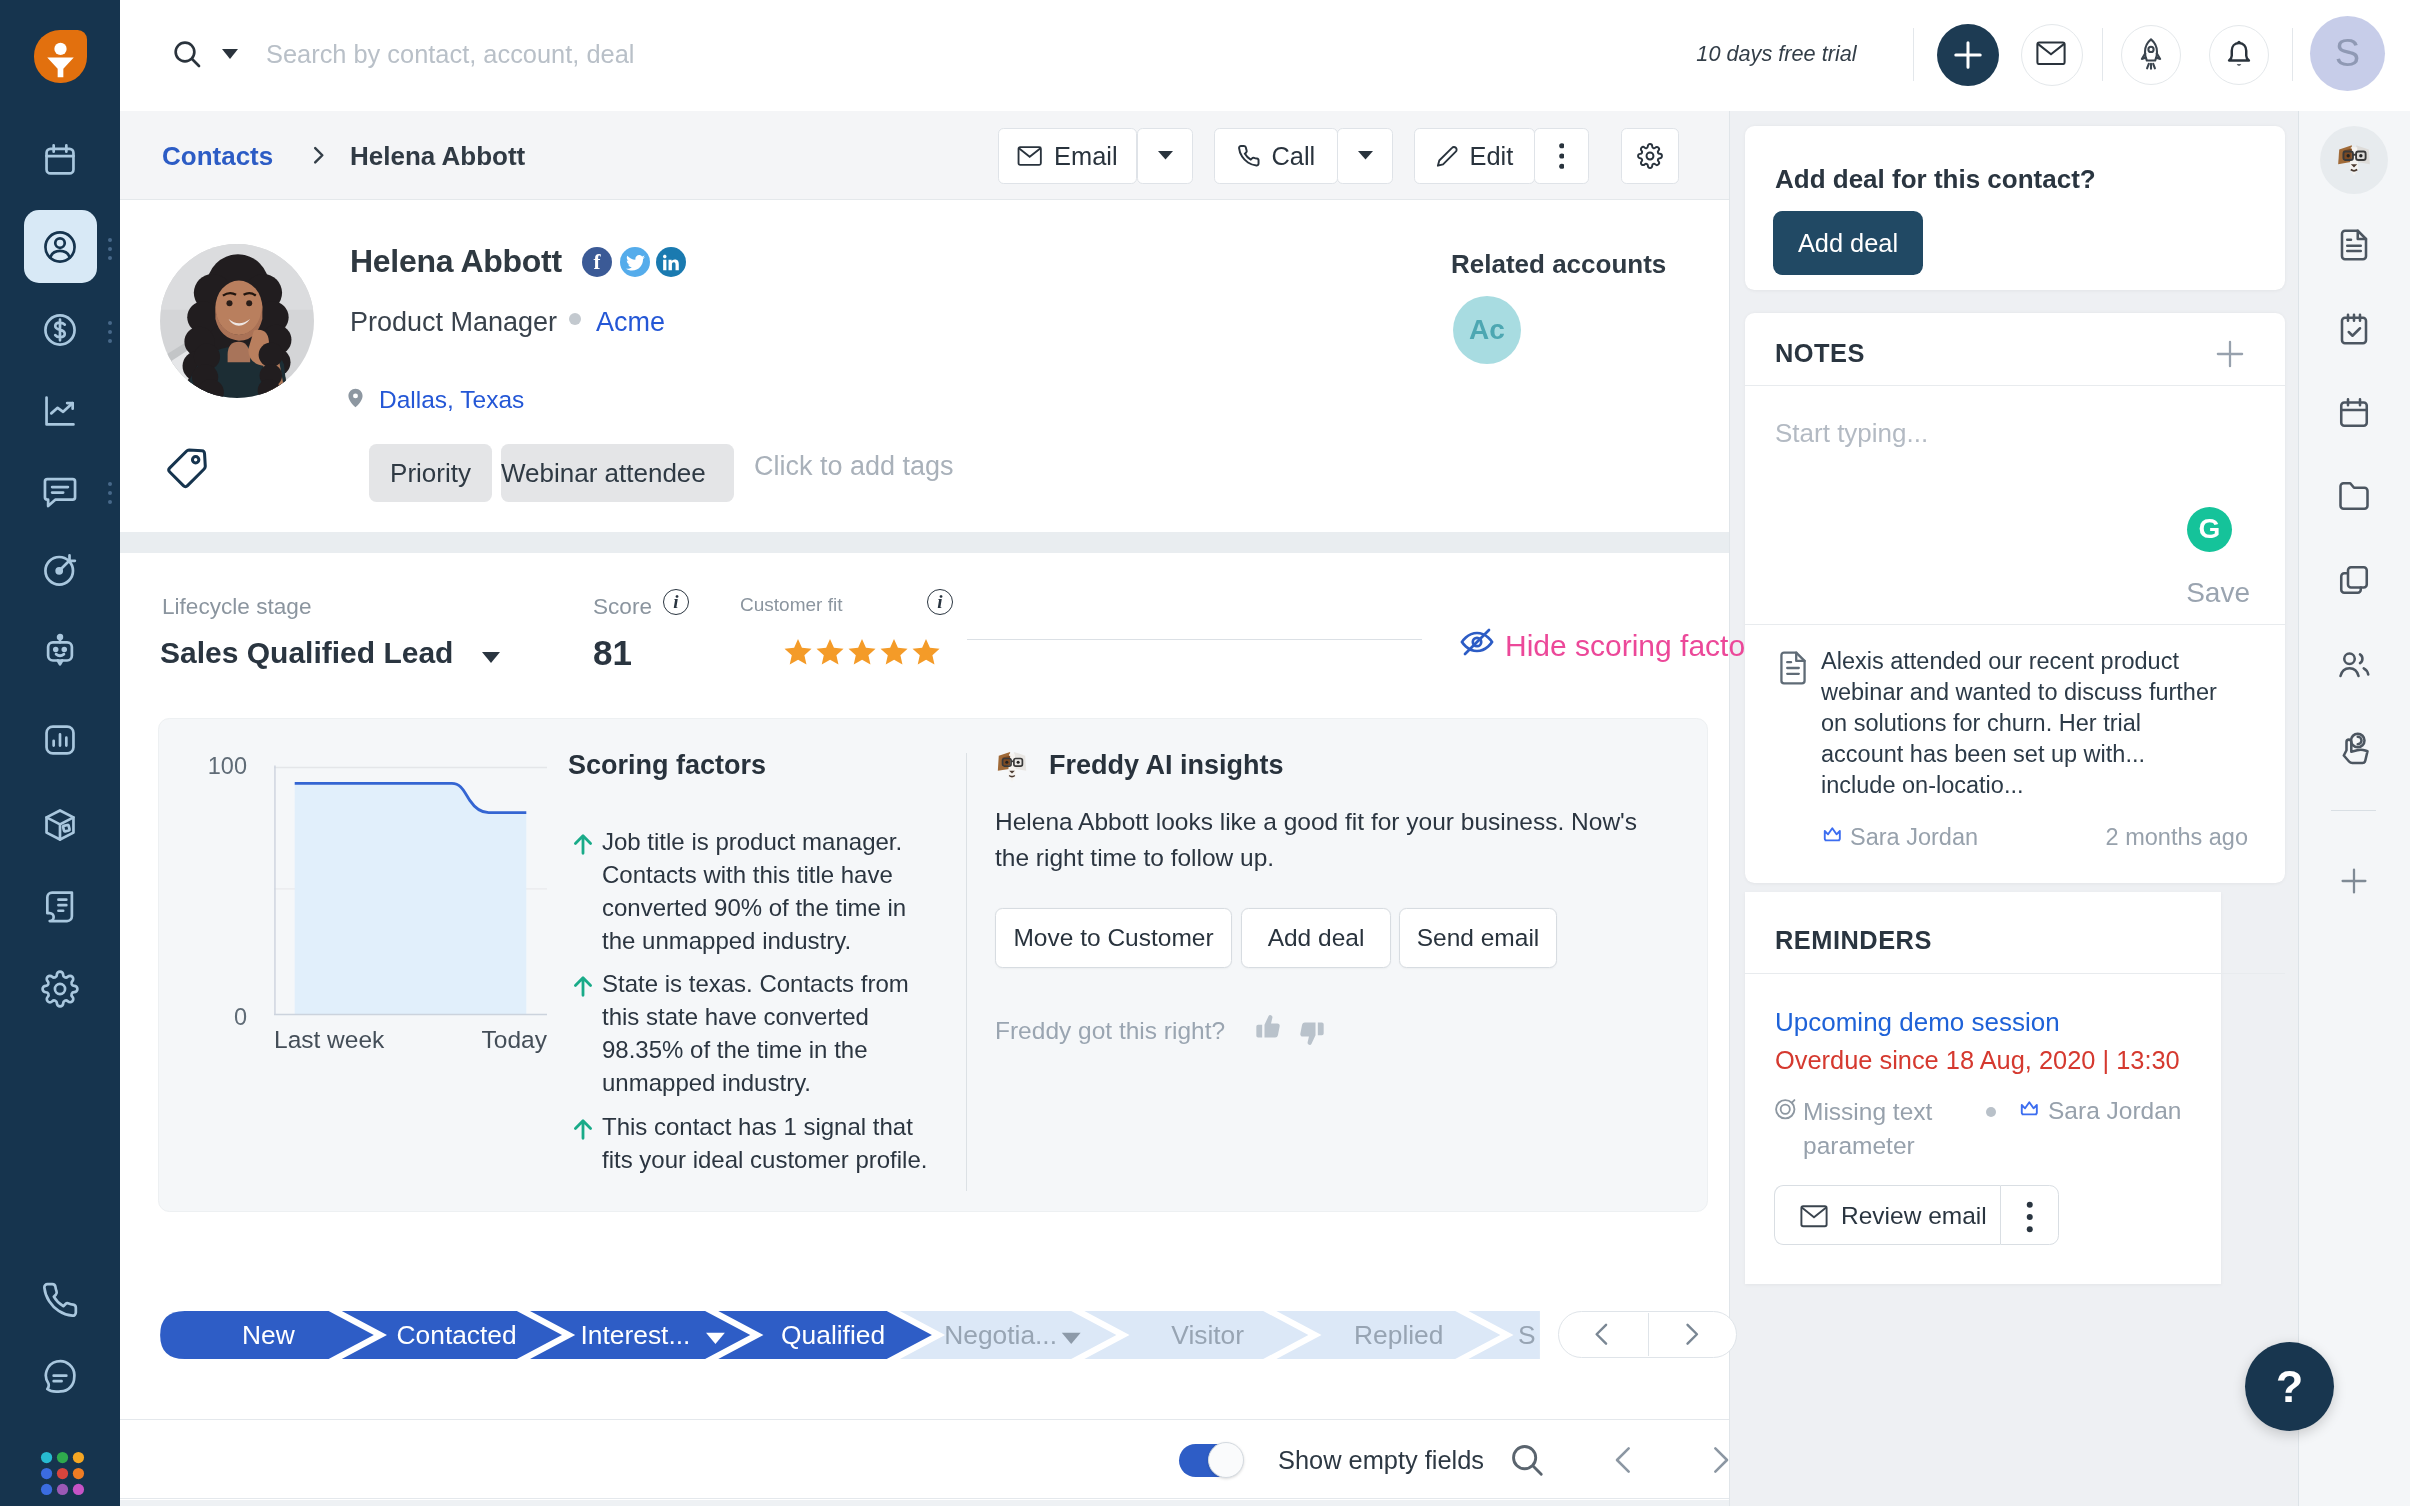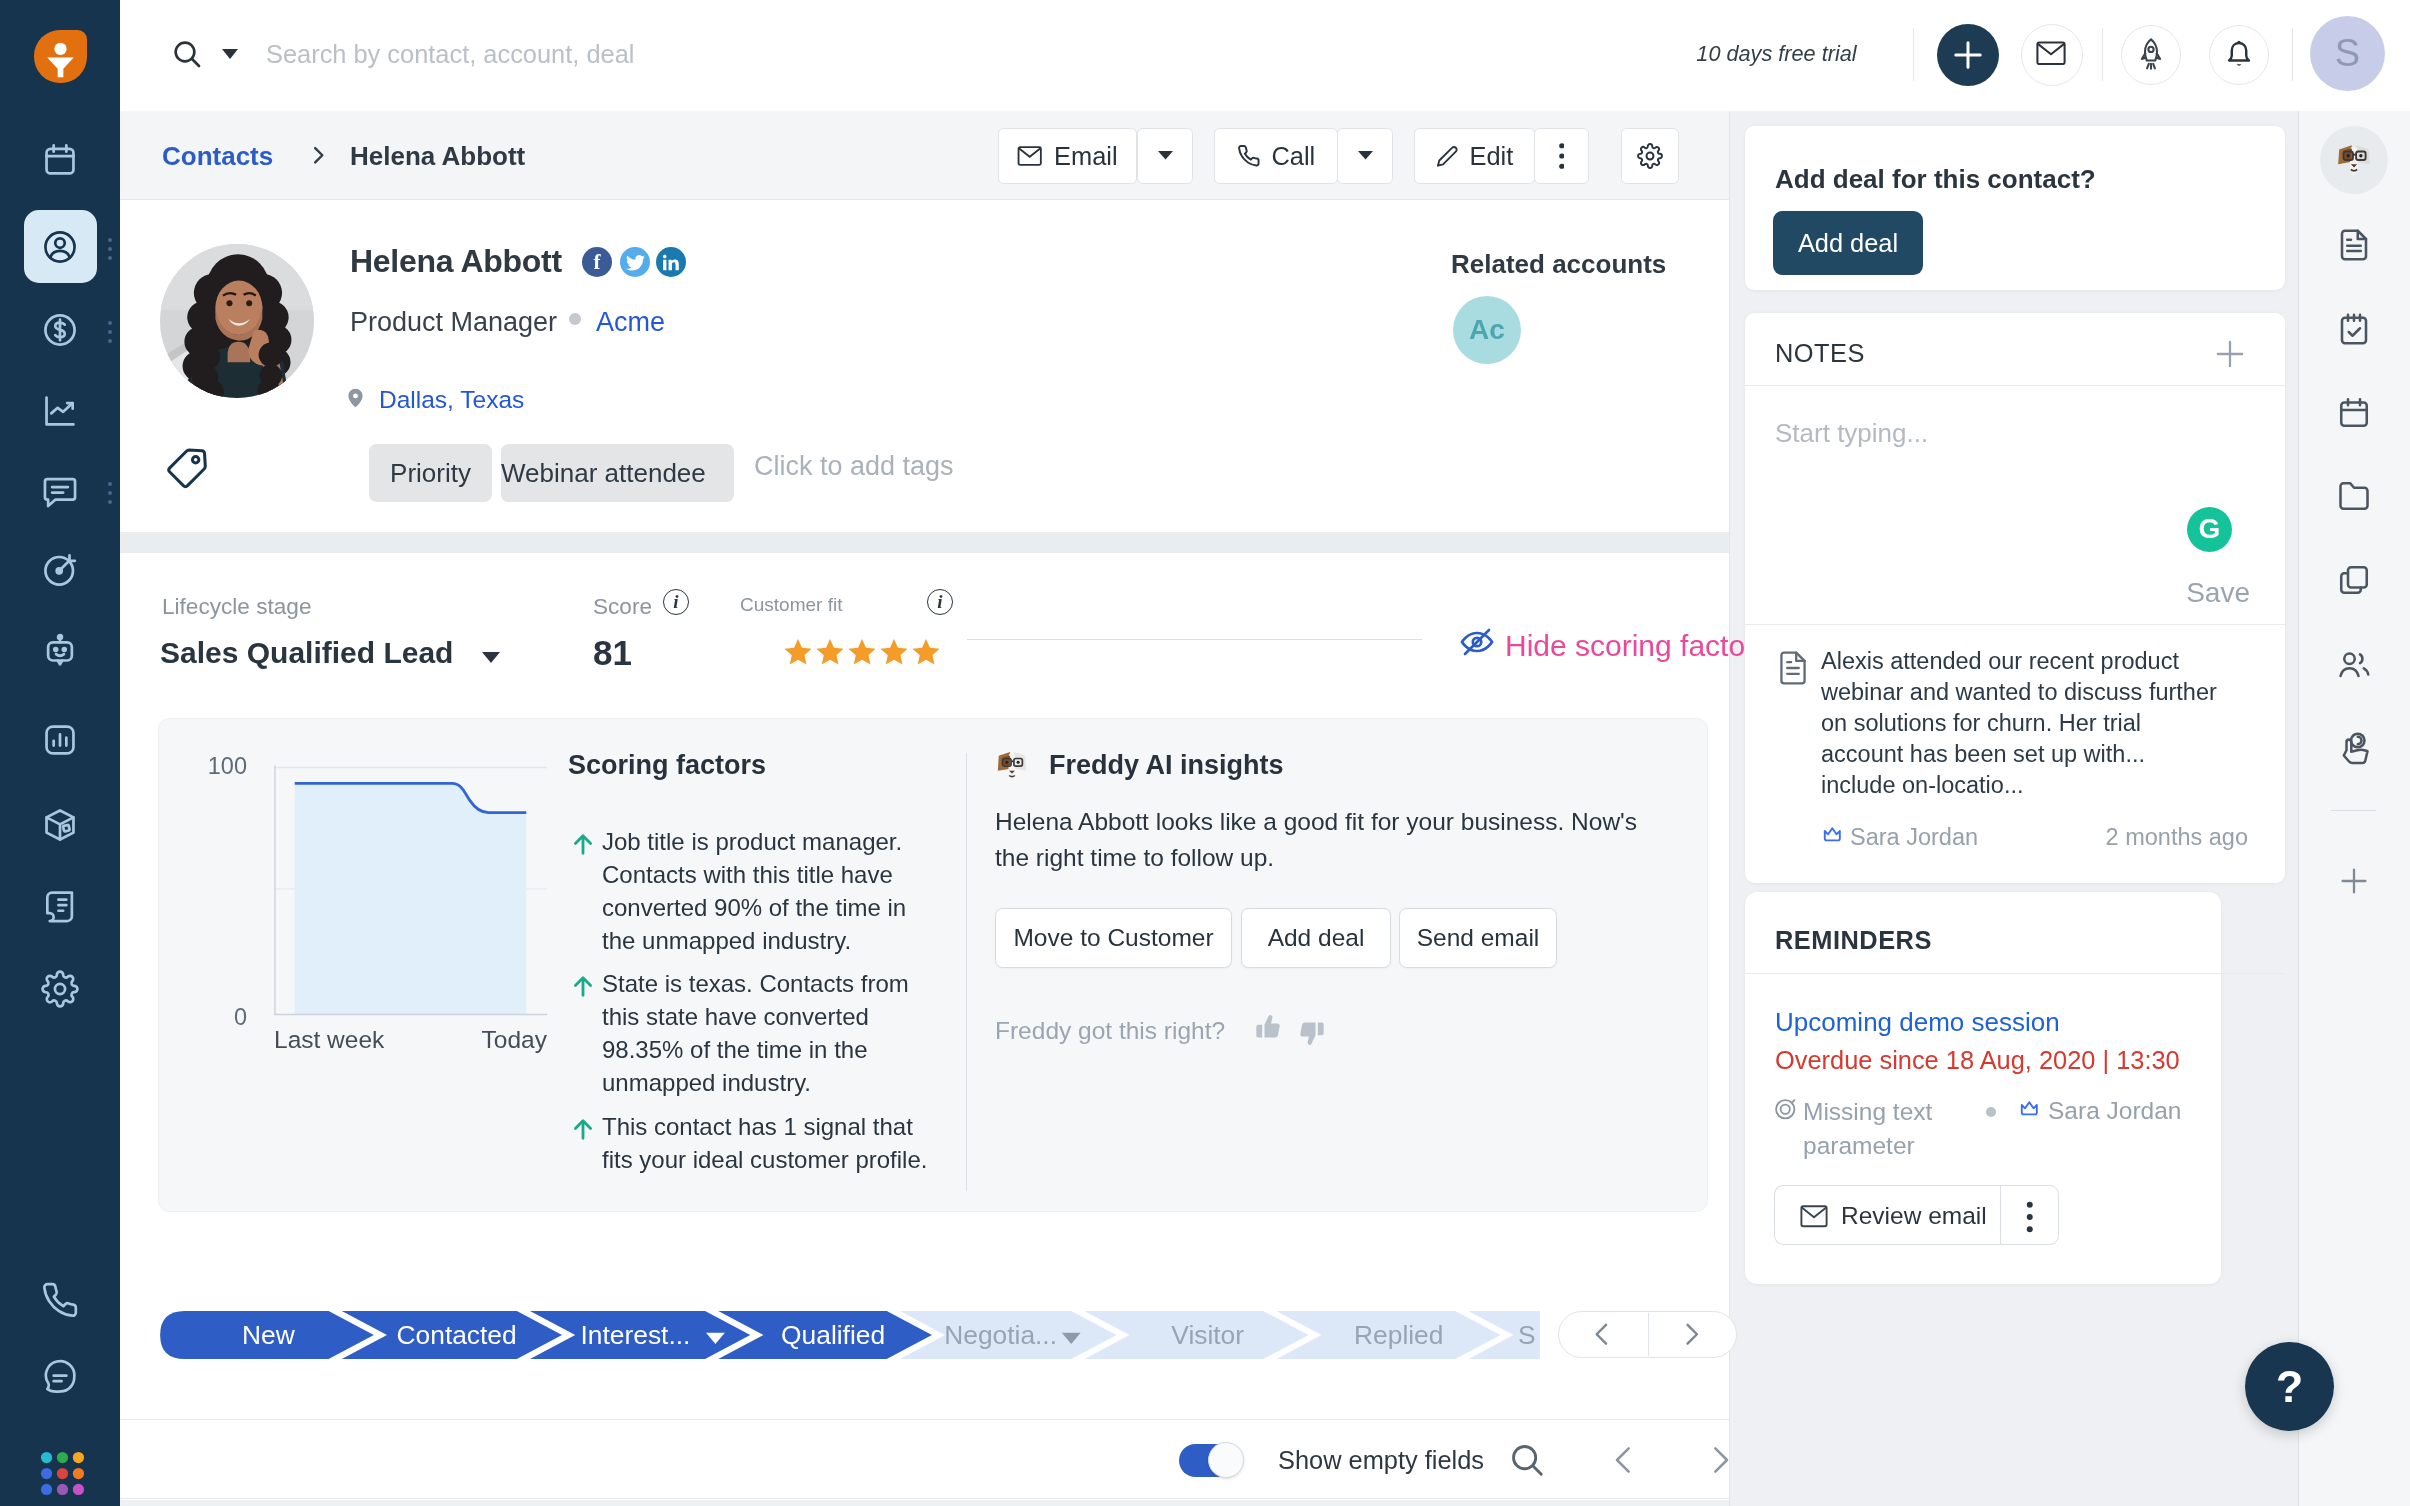--- a/index.html
+++ b/index.html
@@ -415,42 +415,42 @@
   </svg>
 <svg class="abs" style="left:1706px;top:1443px" width="28" height="34" viewBox="0 0 24 28" fill="none" stroke="#8c97a3" stroke-width="2.2" stroke-linecap="round" stroke-linejoin="round">
     <path d="M8 4l10 10L8 24"></path>
   </svg>
 
 <div class="abs" style="left:1745px;top:126px;width:540px;height:164px;background:#fff;border-radius:9.4px;box-shadow:0 0.9px 3.8px rgba(0,0,0,0.05)">
  <div class="abs" style="left:30px;top:38px;font-size:26px;font-weight:bold;color:#2a3540">Add deal for this contact?</div>
  <div class="abs" style="left:28px;top:85px;width:150px;height:64px;background:#214964;border-radius:9.4px;color:#fff;font-size:25.4px;text-align:center;line-height:64px">Add deal</div>
 </div>
 <div class="abs" style="left:1745px;top:313px;width:540px;height:570px;background:#fff;border-radius:9.4px;box-shadow:0 0.9px 3.8px rgba(0,0,0,0.05)">
- <div class="abs" style="left:30px;top:26px;font-size:25.4px;font-weight:normal;color:#2a3540;letter-spacing:0.5px">NOTES</div>
+ <div class="abs" style="left:30px;top:26px;font-size:25.4px;font-weight:bold;color:#2a3540;letter-spacing:0.5px">NOTES</div>
  <svg class="abs" style="left:468px;top:23.5px" width="34" height="34" viewBox="0 0 42 42">
       <path d="M21 6v30M6 21h30" stroke="#97a1ad" stroke-width="2.8" stroke-linecap="round"></path>
     </svg>
  <div class="abs" style="left:0;top:72px;width:540px;height:0.9px;background:#e8ebee"></div>
  <div class="abs" style="left:30px;top:105px;font-size:26px;color:#b3bac3">Start typing...</div>
  <div class="abs" style="left:442px;top:194px;width:45px;height:45px;border-radius:50%;background:#15c39a;color:#fff;font-size:28px;font-weight:bold;text-align:center;line-height:43px">G</div>
  <div class="abs" style="left:407px;top:264px;width:98px;font-size:28px;color:#9aa4b0;text-align:right">Save</div>
  <div class="abs" style="left:0;top:311px;width:540px;height:0.9px;background:#e8ebee"></div>
  <svg class="abs" style="left:32px;top:337px" width="32" height="36" viewBox="0 0 24 28" fill="none" stroke="#5f6b76" stroke-width="1.8" stroke-linecap="round" stroke-linejoin="round">
       <path d="M14.5 2H5a2 2 0 0 0-2 2v20a2 2 0 0 0 2 2h14a2 2 0 0 0 2-2V8.5z"></path>
       <path d="M14.5 2v6.5H21"></path>
       <path d="M7.5 9.5h3M7.5 14h9M7.5 18.5h9"></path>
     </svg>
  <div class="abs" style="left:76px;top:333px;font-size:23.5px;color:#2c3a47;line-height:31px">Alexis attended our recent product<br>webinar and wanted to discuss further<br>on solutions for churn. Her trial<br>account has been set up with...<br>include on-locatio...</div>
  <svg class="abs" style="left:76px;top:510px" width="22.6" height="22.6" viewBox="0 0 24 24" fill="none" stroke="#3c6df0" stroke-width="2" stroke-linejoin="round">
       <path d="M4 8.5l3.5 3.5L12 5.5l4.5 6.5L20 8.5v8a2 2 0 0 1-2 2H6a2 2 0 0 1-2-2zM4 18.5h16"></path>
     </svg>
  <div class="abs" style="left:105px;top:511px;font-size:23.5px;color:#97a1ac">Sara Jordan</div>
  <div class="abs" style="left:315px;top:511px;width:188px;font-size:23.5px;color:#97a1ac;text-align:right">2 months ago</div>
 </div>
-<div class="abs" style="left:1745px;top:892px;width:476px;height:392px;background:#fff;border-radius:12px;box-shadow:0 0.9px 3.8px rgba(0,0,0,0.05)">
+<div class="abs" style="left:1745px;top:892px;width:476px;height:392px;background:#fff;border-radius:0;box-shadow:0 0.9px 3.8px rgba(0,0,0,0.05)">
  <div class="abs" style="left:30px;top:34px;font-size:25.4px;font-weight:bold;color:#2a3540;letter-spacing:0.5px">REMINDERS</div>
  <div class="abs" style="left:0;top:81px;width:540px;height:0.9px;background:#e8ebee"></div>
  <div class="abs" style="left:30px;top:115px;font-size:26px;color:#1e62d8">Upcoming demo session</div>
  <div class="abs" style="left:30px;top:154px;font-size:25.4px;color:#d5392f">Overdue since 18 Aug, 2020 | 13:30</div>
  <svg class="abs" style="left:28px;top:205px" width="24.5" height="24.5" viewBox="0 0 24 24" fill="none" stroke="#8d97a1" stroke-width="1.8" stroke-linecap="round">
       <circle cx="12" cy="12" r="9"></circle>
       <circle cx="12" cy="12" r="4.5"></circle>
       <path d="M18.5 5.5L21 3"></path>
     </svg>
  <div class="abs" style="left:58px;top:203px;font-size:24.5px;color:#97a1ac;line-height:34px">Missing text<br>parameter</div>

